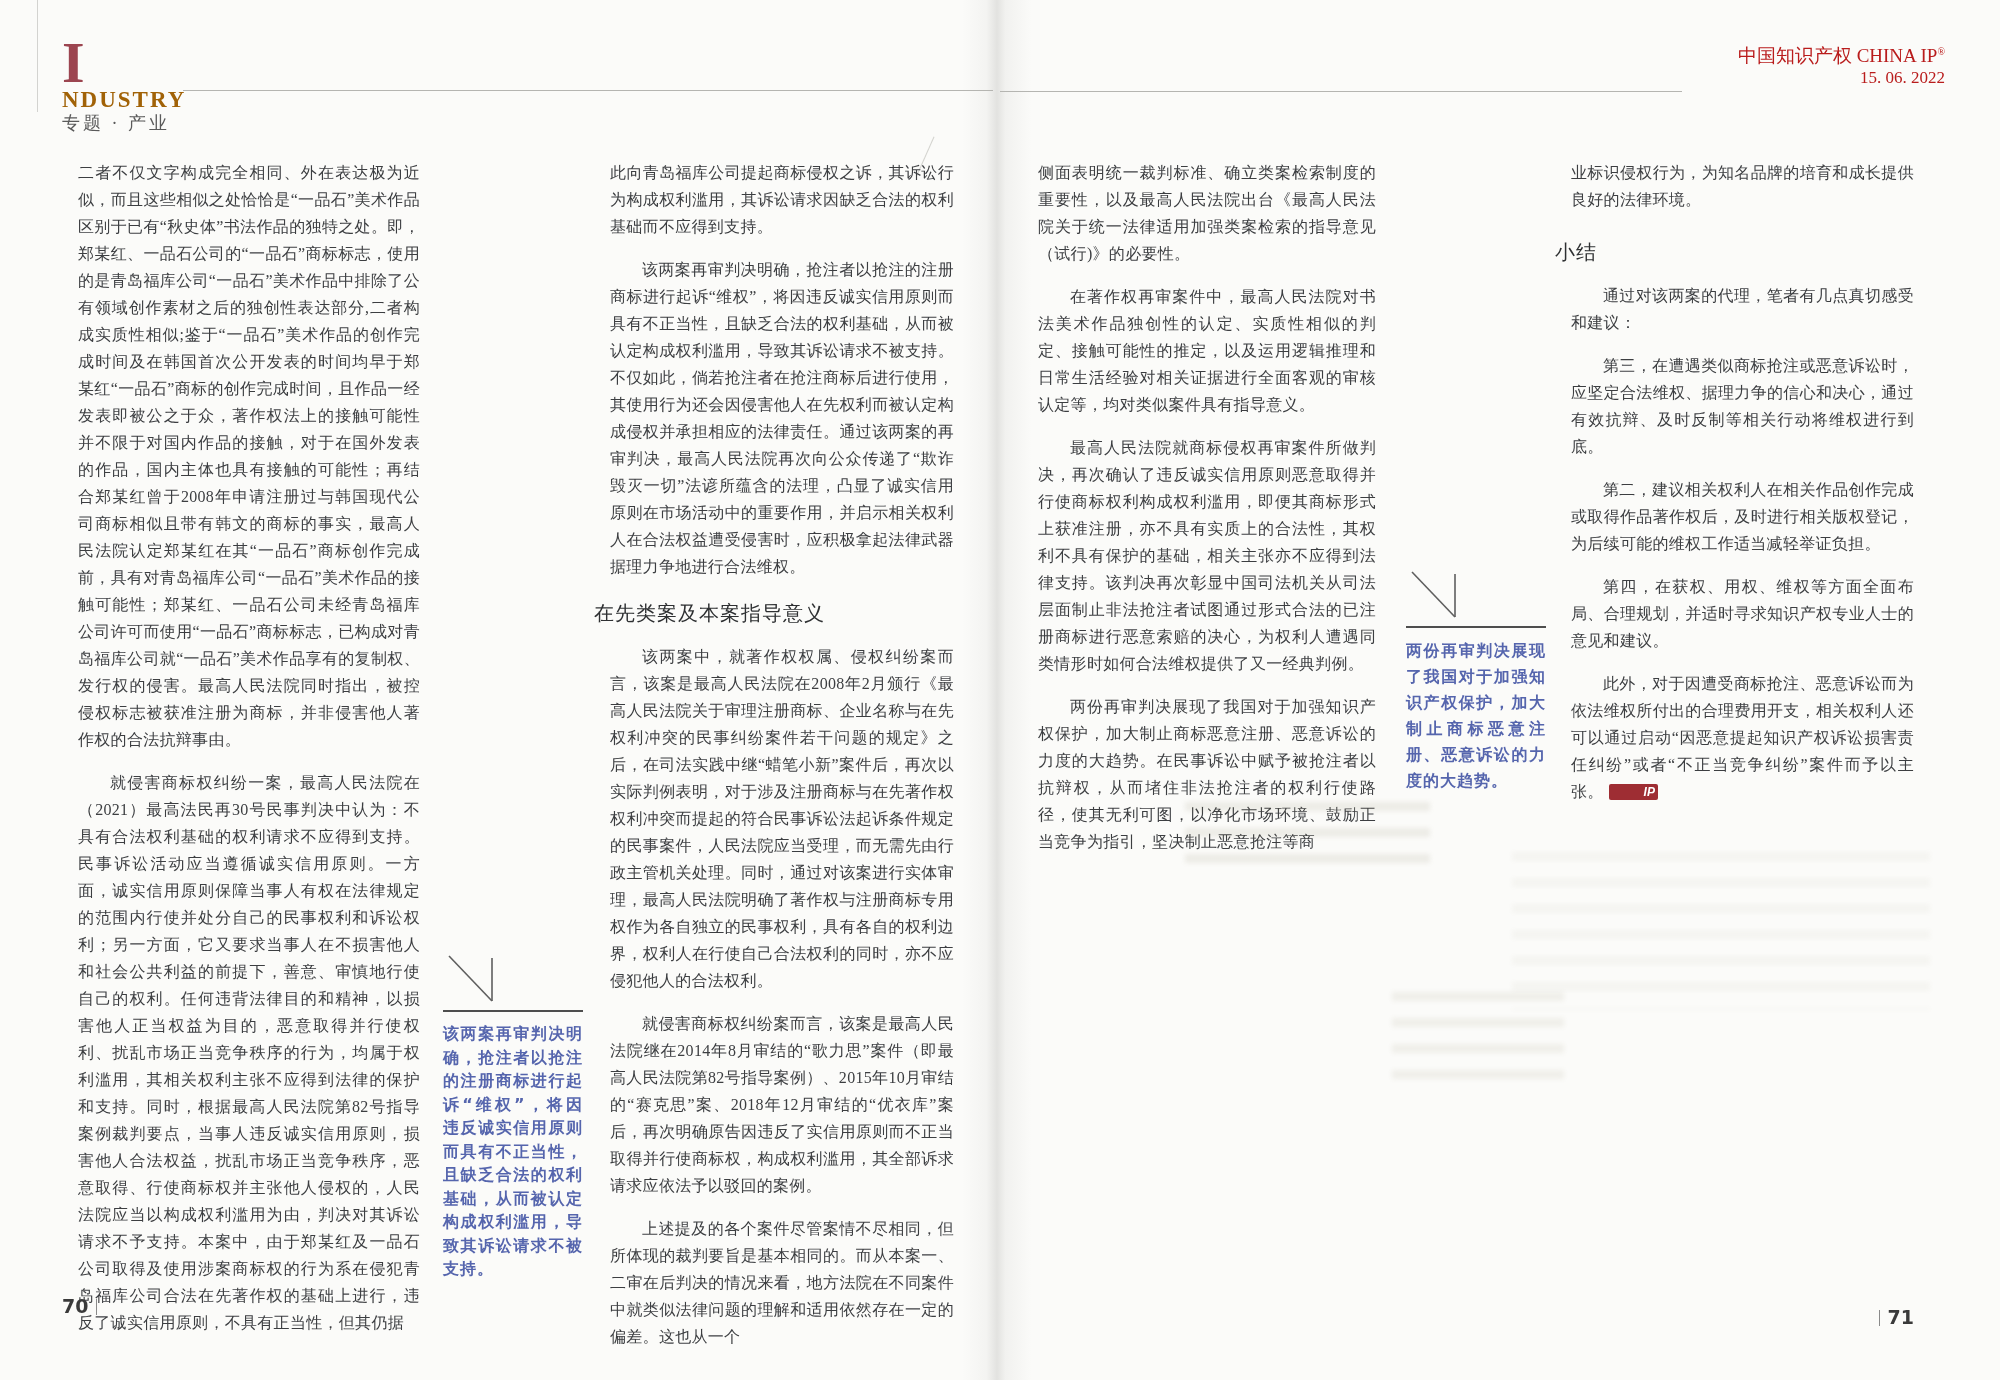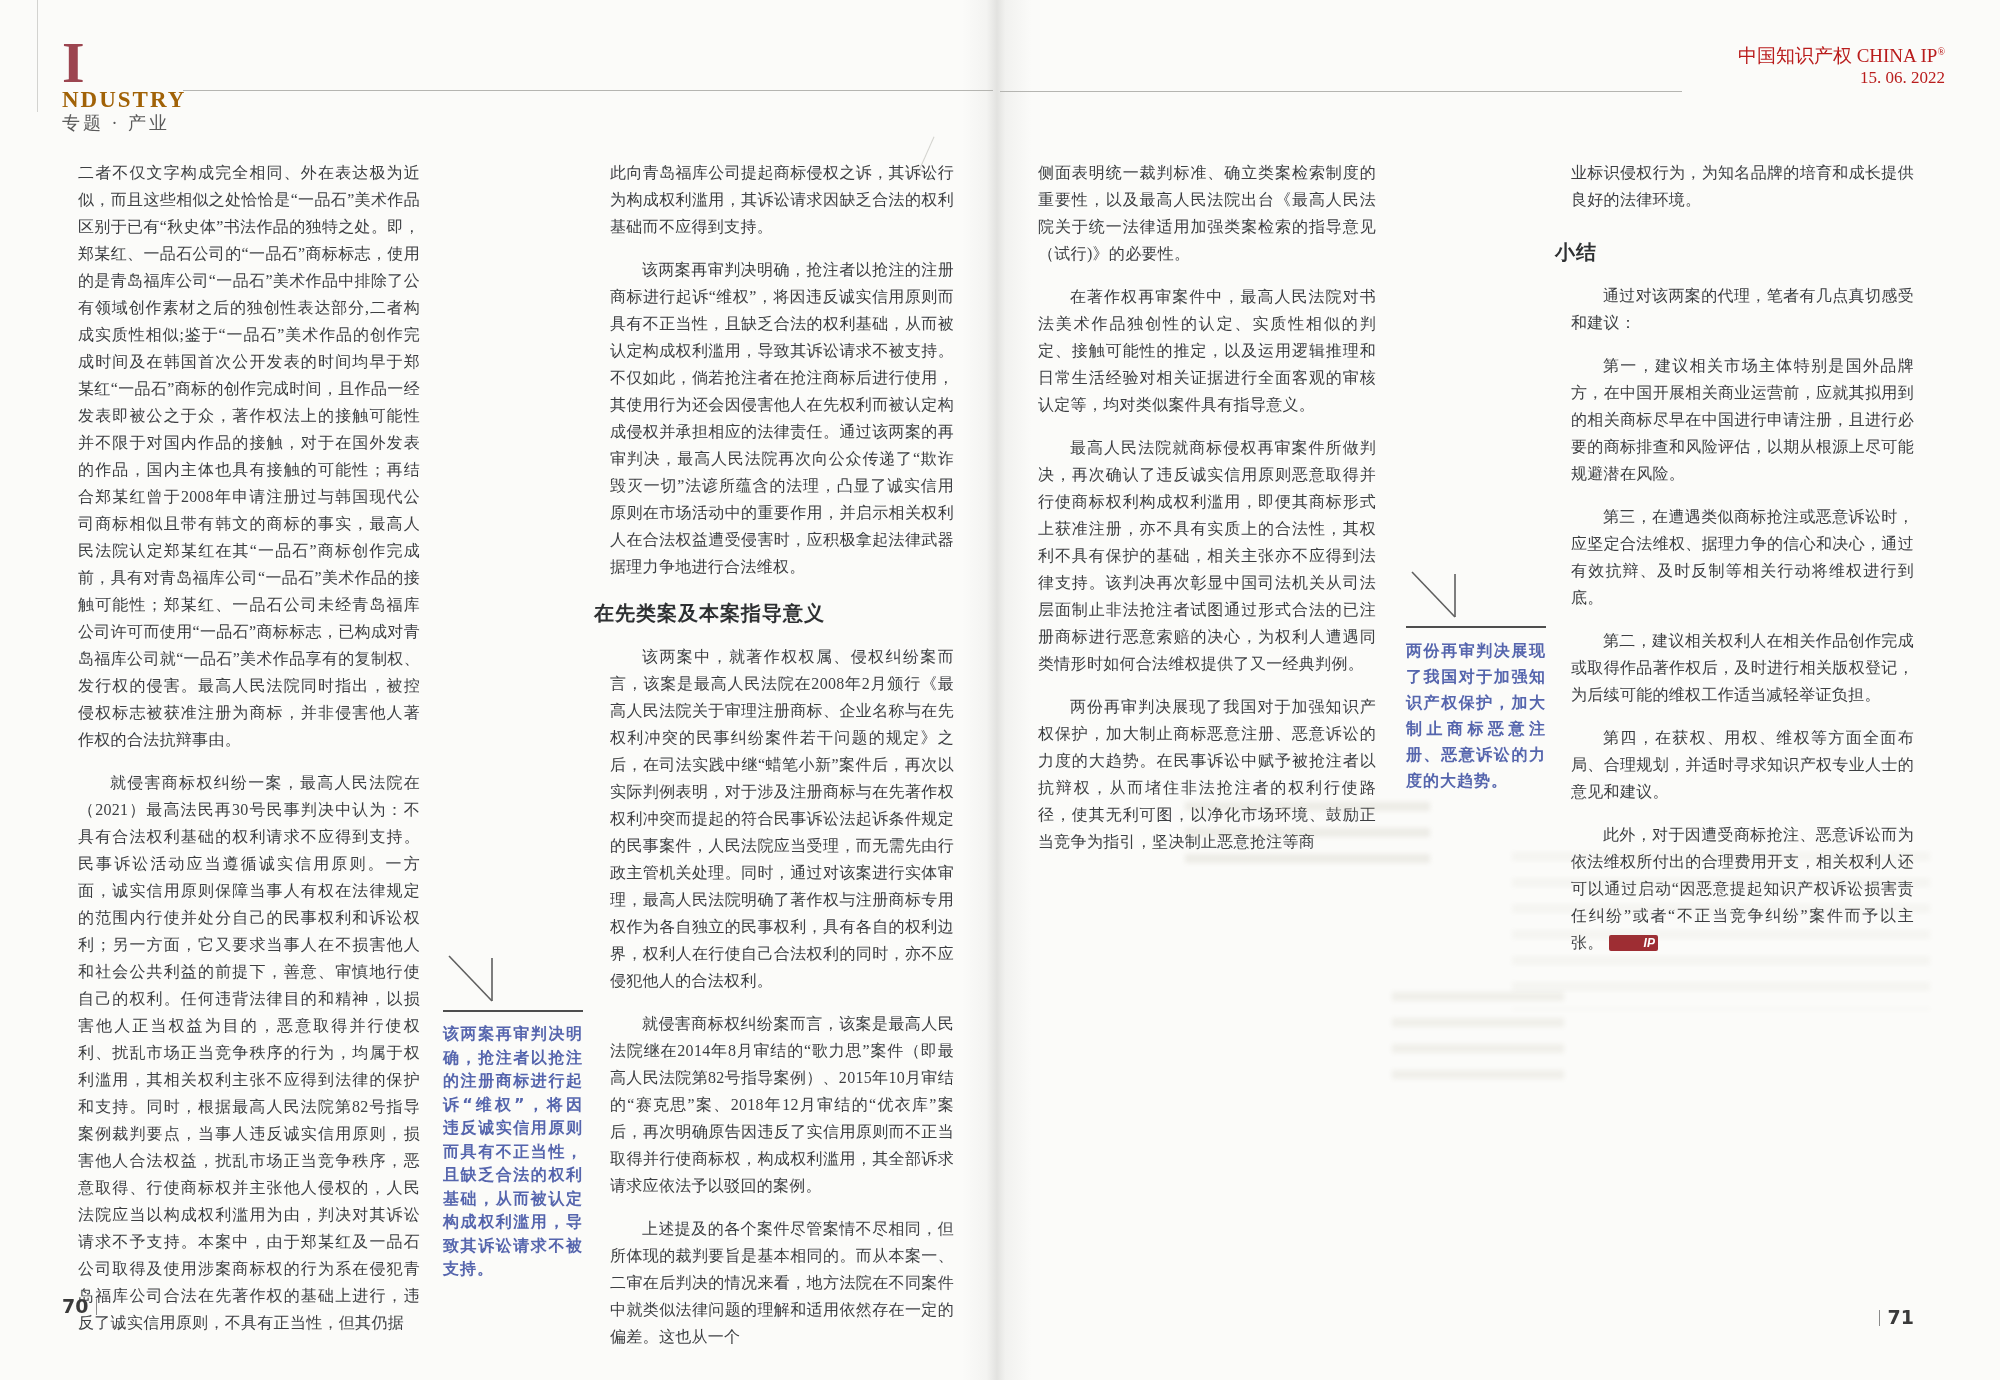--- a/index.html
+++ b/index.html
@@ -65,21 +65,21 @@
   .col{
     position:absolute;top:143px;
     font-size:16px;line-height:27px;
     text-align:justify;text-align-last:left;
     letter-spacing:.3px;
   }
   .col p{margin:16px;}
   .col p.ind{text-indent:2em;}
   .col-h2{
     font-family:"DejaVu Sans","Liberation Sans",sans-serif;
-    font-weight:bold;font-size:20px;color:#2e3032;
+    font-weight:normal;font-size:20px;color:#2e3032;
     margin:20px 0 12px 0;letter-spacing:1px;text-align:left;
   }
   #col1{left:62px;width:374px;}
   #col2{left:594px;width:376px;}
   #col3{left:1022px;width:370px;}
   #col4{left:1555px;width:375px;}
   #col4 .col-h2{margin-top:26px;}
   
   .callout{
     position:absolute;width:140px;
@@ -165,21 +165,20 @@
 <div id="col3" class="col">
     <p class="">侧面表明统一裁判标准、确立类案检索制度的重要性，以及最高人民法院出台《最高人民法院关于统一法律适用加强类案检索的指导意见（试行)》的必要性。</p>
     <p class="ind">在著作权再审案件中，最高人民法院对书法美术作品独创性的认定、实质性相似的判定、接触可能性的推定，以及运用逻辑推理和日常生活经验对相关证据进行全面客观的审核认定等，均对类似案件具有指导意义。</p>
     <p class="ind">最高人民法院就商标侵权再审案件所做判决，再次确认了违反诚实信用原则恶意取得并行使商标权利构成权利滥用，即便其商标形式上获准注册，亦不具有实质上的合法性，其权利不具有保护的基础，相关主张亦不应得到法律支持。该判决再次彰显中国司法机关从司法层面制止非法抢注者试图通过形式合法的已注册商标进行恶意索赔的决心，为权利人遭遇同类情形时如何合法维权提供了又一经典判例。</p>
     <p class="ind">两份再审判决展现了我国对于加强知识产权保护，加大制止商标恶意注册、恶意诉讼的力度的大趋势。在民事诉讼中赋予被抢注者以抗辩权，从而堵住非法抢注者的权利行使路径，使其无利可图，以净化市场环境、鼓励正当竞争为指引，坚决制止恶意抢注等商</p>
   </div>
 <div id="col4" class="col">
     <p class="">业标识侵权行为，为知名品牌的培育和成长提供良好的法律环境。</p>
     <div class="col-h2">小结</div>
     <p class="ind">通过对该两案的代理，笔者有几点真切感受和建议：</p>
-    <p class="ind">第一，建议相关市场主体特别是国外品牌方，在中国开展相关商业运营前，应就其拟用到的相关商标尽早在中国进行申请注册，且进行必要的商标排查和风险评估，以期从根源上尽可能规避潜在风险。</p>
     <p class="ind">第三，在遭遇类似商标抢注或恶意诉讼时，应坚定合法维权、据理力争的信心和决心，通过有效抗辩、及时反制等相关行动将维权进行到底。</p>
     <p class="ind">第二，建议相关权利人在相关作品创作完成或取得作品著作权后，及时进行相关版权登记，为后续可能的维权工作适当减轻举证负担。</p>
     <p class="ind">第四，在获权、用权、维权等方面全面布局、合理规划，并适时寻求知识产权专业人士的意见和建议。</p>
     <p class="ind">此外，对于因遭受商标抢注、恶意诉讼而为依法维权所付出的合理费用开支，相关权利人还可以通过启动“因恶意提起知识产权诉讼损害责任纠纷”或者“不正当竞争纠纷”案件而予以主张。<span class="ip-mark">IP</span></p>
   </div>
 
 <div id="callout-left" class="callout">
   <svg class="arrow" width="52" height="52" viewBox="0 0 52 52">
     <line x1="4" y1="4" x2="47" y2="49" stroke="#5f5f5f" stroke-width="1.6"></line>
     <line x1="47" y1="6" x2="47" y2="49" stroke="#5f5f5f" stroke-width="1.6"></line>

